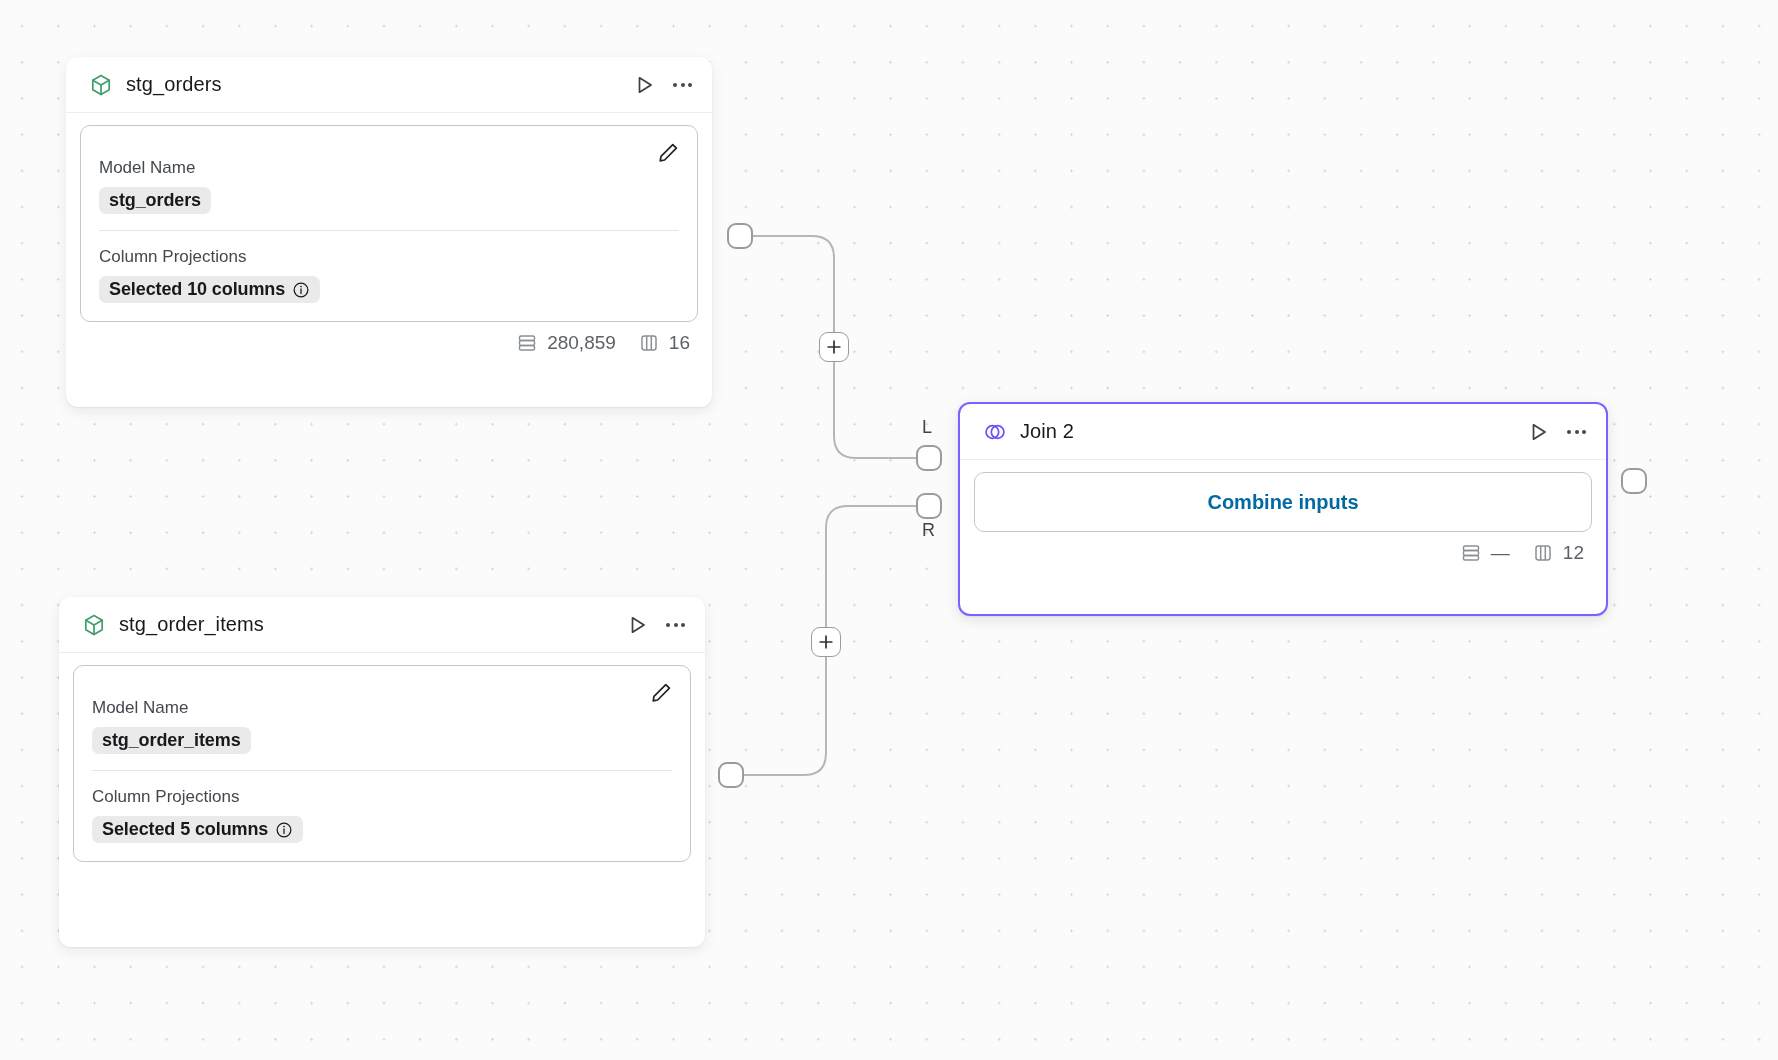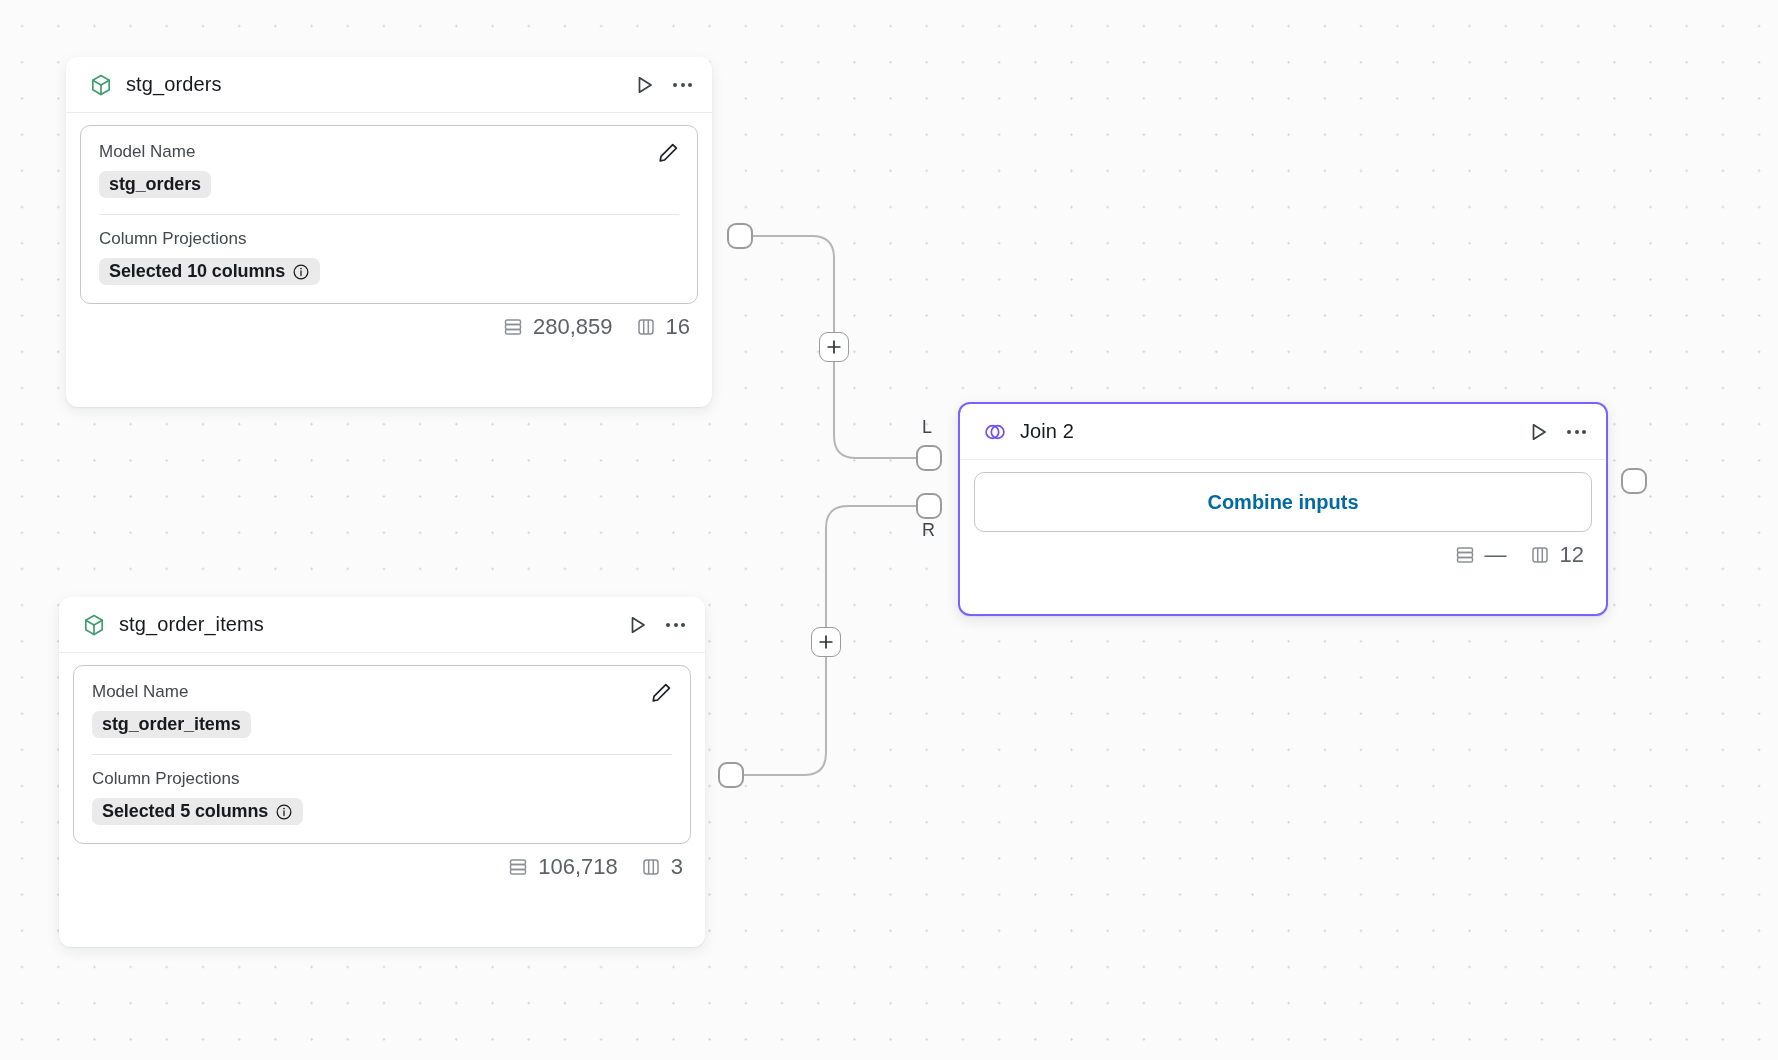--- a/index.html
+++ b/index.html
@@ -103,20 +103,21 @@
     padding: 16px 18px 18px 18px;
     position: relative;
     background: #fff;
   }
 
   .field-label {
     font-size: 17px;
     color: #43484e;
     margin-bottom: 9px;
     font-weight: 400;
+    margin-top: 16px;
   }
 
   .pill {
     display: inline-flex;
     align-items: center;
     gap: 7px;
     background: #eaeaea;
     border-radius: 7px;
     padding: 3px 10px;
     font-size: 18px;
@@ -141,21 +142,21 @@
   }
 
   
   .node-stats {
     display: flex;
     align-items: center;
     justify-content: flex-end;
     gap: 9px;
     padding: 10px 22px 14px 0;
     color: #6d7278;
-    font-size: 22px;
+    font-size: 19px;
   }
   .stat { display: flex; align-items: center; gap: 9px; }
   .stat + .stat { margin-left: 13px; }
   .stat-val { color: #5d6166; }
 
   
   .combine-box {
     border: 1px solid #c7c7c7;
     border-radius: 10px;
     height: 60px;
@@ -327,90 +328,69 @@
             <svg width="18" height="18" viewBox="0 0 20 20" fill="none" stroke="#17191c" stroke-width="1.4">
               <circle cx="10" cy="10" r="7.6"></circle>
               <path d="M10 8.8 10 14" stroke-linecap="round"></path>
               <circle cx="10" cy="6.1" r=".95" fill="#17191c" stroke="none"></circle>
             </svg>
           </span>
         </span>
       </div>
     </div>
 
+  </div>
+
+  <div class="handle" style="left:718px; top:762px;"></div>
+
+  <div class="node selected" style="left:958px; top:374px; width:650px; height:214px;margin-top:28px;">
+    <div class="node-header">
+      <span class="node-type-icon">
+        <svg width="24" height="24" viewBox="0 0 24 24" fill="none" stroke="#6b4eff" stroke-width="1.7">
+          <circle cx="9.4" cy="12" r="6.3"></circle>
+          <circle cx="14.6" cy="12" r="6.3"></circle>
+        </svg>
+      </span>
+      <span class="node-title">Join 2</span>
+      <span class="header-actions">
+        <span class="icon-btn">
+          <svg width="24" height="24" viewBox="0 0 24 24" fill="none" stroke="#3a3f45" stroke-width="1.7" stroke-linejoin="round">
+            <path d="M7.5 4.8 19 12 7.5 19.2 Z"></path>
+          </svg>
+        </span>
+        <span class="dots-icon">
+          <i></i>
+            <i></i>
+            <i></i>
+        </span>
+      </span>
+    </div>
+
+    <div class="node-body" style="padding:12px 14px 0 14px;">
+      <div class="combine-box">Combine inputs</div>
+    </div>
+
     <div class="node-stats">
       <span class="stat">
         <span style="display:flex;">
           <svg width="22" height="22" viewBox="0 0 22 22" fill="none" stroke="#8a8f95" stroke-width="1.5" stroke-linejoin="round">
             <rect x="3.5" y="4" width="15" height="4.6" rx="1.6"></rect>
             <rect x="3.5" y="8.6" width="15" height="4.8" rx="1.6"></rect>
             <rect x="3.5" y="13.4" width="15" height="4.6" rx="1.6"></rect>
           </svg>
         </span>
-        <span class="stat-val">106,718</span>
+        <span class="stat-val">—</span>
       </span>
       <span class="stat">
         <span style="display:flex;">
           <svg width="22" height="22" viewBox="0 0 22 22" fill="none" stroke="#8a8f95" stroke-width="1.5" stroke-linejoin="round">
             <rect x="4" y="4" width="14" height="14" rx="2.4"></rect>
             <path d="M8.7 4 8.7 18 M13.3 4 13.3 18"></path>
           </svg>
         </span>
-        <span class="stat-val">3</span>
-      </span>
-    </div>
-  </div>
-
-  <div class="handle" style="left:718px; top:762px;"></div>
-
-  <div class="node selected" style="left:958px; top:374px; width:650px; height:214px;margin-top:28px;">
-    <div class="node-header">
-      <span class="node-type-icon">
-        <svg width="24" height="24" viewBox="0 0 24 24" fill="none" stroke="#6b4eff" stroke-width="1.7">
-          <circle cx="9.4" cy="12" r="6.3"></circle>
-          <circle cx="14.6" cy="12" r="6.3"></circle>
-        </svg>
-      </span>
-      <span class="node-title">Join 2</span>
-      <span class="header-actions">
-        <span class="icon-btn">
-          <svg width="24" height="24" viewBox="0 0 24 24" fill="none" stroke="#3a3f45" stroke-width="1.7" stroke-linejoin="round">
-            <path d="M7.5 4.8 19 12 7.5 19.2 Z"></path>
-          </svg>
-        </span>
-        <span class="dots-icon">
-          <i></i>
-            <i></i>
-            <i></i>
-        </span>
-      </span>
-    </div>
-
-    <div class="node-body" style="padding:12px 14px 0 14px;">
-      <div class="combine-box">Combine inputs</div>
-    </div>
-
-    <div class="node-stats">
-      <span class="stat">
-        <span style="display:flex;">
-          <svg width="22" height="22" viewBox="0 0 22 22" fill="none" stroke="#8a8f95" stroke-width="1.5" stroke-linejoin="round">
-            <rect x="3.5" y="4" width="15" height="4.6" rx="1.6"></rect>
-            <rect x="3.5" y="8.6" width="15" height="4.8" rx="1.6"></rect>
-            <rect x="3.5" y="13.4" width="15" height="4.6" rx="1.6"></rect>
-          </svg>
-        </span>
-        <span class="stat-val">—</span>
-      </span>
-      <span class="stat">
-        <span style="display:flex;">
-          <svg width="22" height="22" viewBox="0 0 22 22" fill="none" stroke="#8a8f95" stroke-width="1.5" stroke-linejoin="round">
-            <rect x="4" y="4" width="14" height="14" rx="2.4"></rect>
-            <path d="M8.7 4 8.7 18 M13.3 4 13.3 18"></path>
-          </svg>
-        </span>
         <span class="stat-val">12</span>
       </span>
     </div>
   </div>
 
   <div class="handle" style="left:916px; top:445px;"></div>
   <div class="handle-label" style="left:922px; top:417px;">L</div>
 
   <div class="handle" style="left:916px; top:493px;"></div>
   <div class="handle-label" style="left:922px; top:520px;">R</div>

